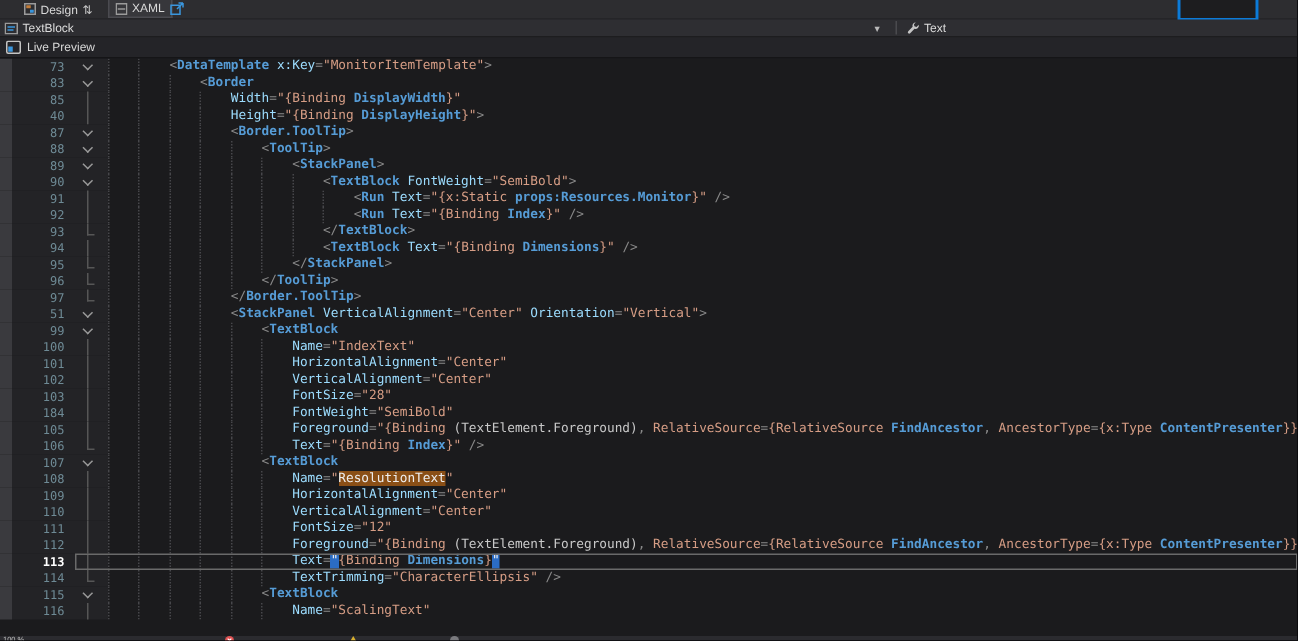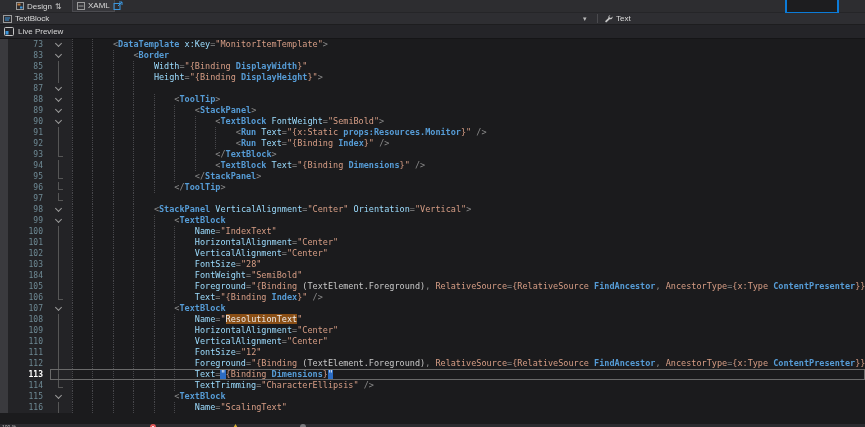--- a/index.html
+++ b/index.html
@@ -150,31 +150,31 @@
         <span class="ln-content"><span class="guide" style="left: 0ch;"></span><span class="guide" style="left: 4ch;"></span><span class="guide" style="left: 8ch;"></span><span class="toks" style="padding-left: 12ch; margin-top: 33px;"><span class="tk-d">&lt;</span><span class="tk-e">Border</span></span></span>
       </div>
       <div class="crow">
         <span class="ln-margin"></span>
         <span class="ln-num">85</span>
         <span class="ln-fold vline"></span>
         <span class="ln-content"><span class="guide" style="left: 0ch;"></span><span class="guide" style="left: 4ch;"></span><span class="guide" style="left: 8ch;"></span><span class="guide" style="left: 12ch;"></span><span class="toks" style="padding-left: 16ch;"><span class="tk-a">Width</span><span class="tk-d">=</span><span class="tk-v">"{Binding </span><span class="tk-b">DisplayWidth</span><span class="tk-v">}"</span></span></span>
       </div>
       <div class="crow">
         <span class="ln-margin"></span>
-        <span class="ln-num">38</span>
+        <span class="ln-num">40</span>
         <span class="ln-fold vline"></span>
         <span class="ln-content"><span class="guide" style="left: 0ch;"></span><span class="guide" style="left: 4ch;"></span><span class="guide" style="left: 8ch;"></span><span class="guide" style="left: 12ch;"></span><span class="toks" style="padding-left: 16ch;"><span class="tk-a">Height</span><span class="tk-d">=</span><span class="tk-v">"{Binding </span><span class="tk-b">DisplayHeight</span><span class="tk-v">}"</span><span class="tk-d">&gt;</span></span></span>
       </div>
       <div class="crow">
         <span class="ln-margin"></span>
         <span class="ln-num">87</span>
         <span class="ln-fold">
           <i class="chev"></i>
         </span>
-        <span class="ln-content"><span class="guide" style="left: 0ch;"></span><span class="guide" style="left: 4ch;"></span><span class="guide" style="left: 8ch;"></span><span class="guide" style="left: 12ch;"></span></span>
+        <span class="ln-content"><span class="guide" style="left: 0ch;"></span><span class="guide" style="left: 4ch;"></span><span class="guide" style="left: 8ch;"></span><span class="guide" style="left: 12ch;"></span><span class="toks" style="padding-left: 16ch;"><span class="tk-d">&lt;</span><span class="tk-e">Border.ToolTip</span><span class="tk-d">&gt;</span></span></span>
       </div>
       <div class="crow">
         <span class="ln-margin"></span>
         <span class="ln-num">88</span>
         <span class="ln-fold">
           <i class="chev"></i>
         </span>
         <span class="ln-content"><span class="guide" style="left: 0ch;"></span><span class="guide" style="left: 4ch;"></span><span class="guide" style="left: 8ch;"></span><span class="guide" style="left: 12ch;"></span><span class="guide" style="left: 16ch;"></span><span class="toks" style="padding-left: 20ch;"><span class="tk-d">&lt;</span><span class="tk-e">ToolTip</span><span class="tk-d">&gt;</span></span></span>
       </div>
       <div class="crow">
@@ -226,25 +226,25 @@
       <div class="crow">
         <span class="ln-margin"></span>
         <span class="ln-num">96</span>
         <span class="ln-fold corner"></span>
         <span class="ln-content"><span class="guide" style="left: 0ch;"></span><span class="guide" style="left: 4ch;"></span><span class="guide" style="left: 8ch;"></span><span class="guide" style="left: 12ch;"></span><span class="guide" style="left: 16ch;"></span><span class="toks" style="padding-left: 20ch;"><span class="tk-d">&lt;/</span><span class="tk-e">ToolTip</span><span class="tk-d">&gt;</span></span></span>
       </div>
       <div class="crow">
         <span class="ln-margin"></span>
         <span class="ln-num">97</span>
         <span class="ln-fold corner"></span>
-        <span class="ln-content"><span class="guide" style="left: 0ch;"></span><span class="guide" style="left: 4ch;"></span><span class="guide" style="left: 8ch;"></span><span class="guide" style="left: 12ch;"></span></span>
-      </div>
-      <div class="crow">
-        <span class="ln-margin"></span>
-        <span class="ln-num">98</span>
+        <span class="ln-content"><span class="guide" style="left: 0ch;"></span><span class="guide" style="left: 4ch;"></span><span class="guide" style="left: 8ch;"></span><span class="guide" style="left: 12ch;"></span><span class="toks" style="padding-left: 16ch;"><span class="tk-d">&lt;/</span><span class="tk-e">Border.ToolTip</span><span class="tk-d">&gt;</span></span></span>
+      </div>
+      <div class="crow">
+        <span class="ln-margin"></span>
+        <span class="ln-num">51</span>
         <span class="ln-fold">
           <i class="chev"></i>
         </span>
         <span class="ln-content"><span class="guide" style="left: 0ch;"></span><span class="guide" style="left: 4ch;"></span><span class="guide" style="left: 8ch;"></span><span class="guide" style="left: 12ch;"></span><span class="toks" style="padding-left: 16ch;"><span class="tk-d">&lt;</span><span class="tk-e">StackPanel</span><span class="tk-t"> </span><span class="tk-a">VerticalAlignment</span><span class="tk-d">=</span><span class="tk-v">"Center"</span><span class="tk-t"> </span><span class="tk-a">Orientation</span><span class="tk-d">=</span><span class="tk-v">"Vertical"</span><span class="tk-d">&gt;</span></span></span>
       </div>
       <div class="crow">
         <span class="ln-margin"></span>
         <span class="ln-num">99</span>
         <span class="ln-fold">
           <i class="chev"></i>

